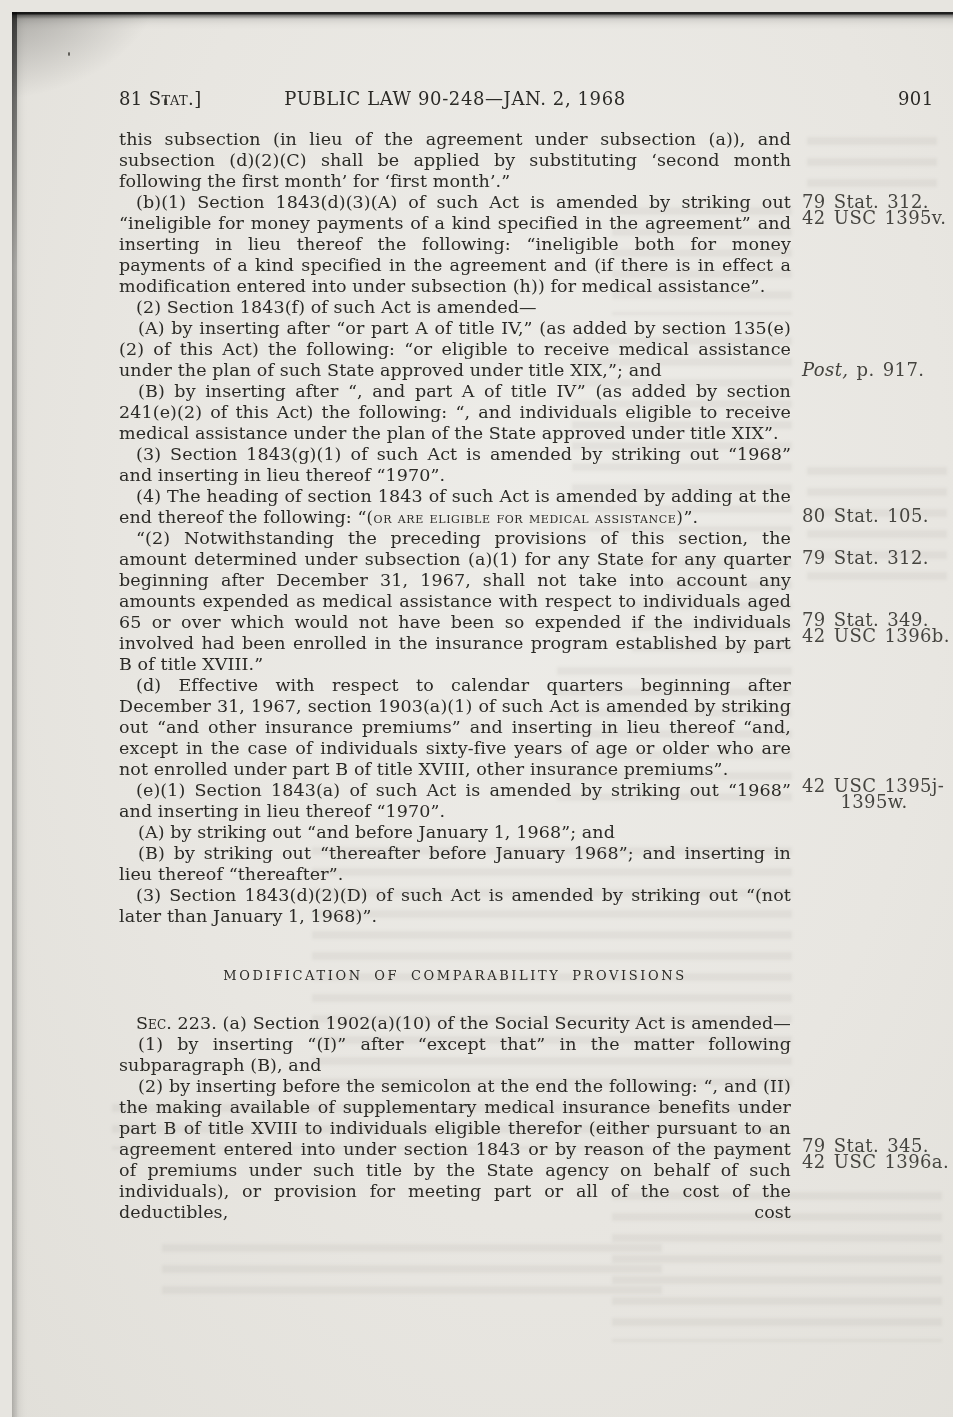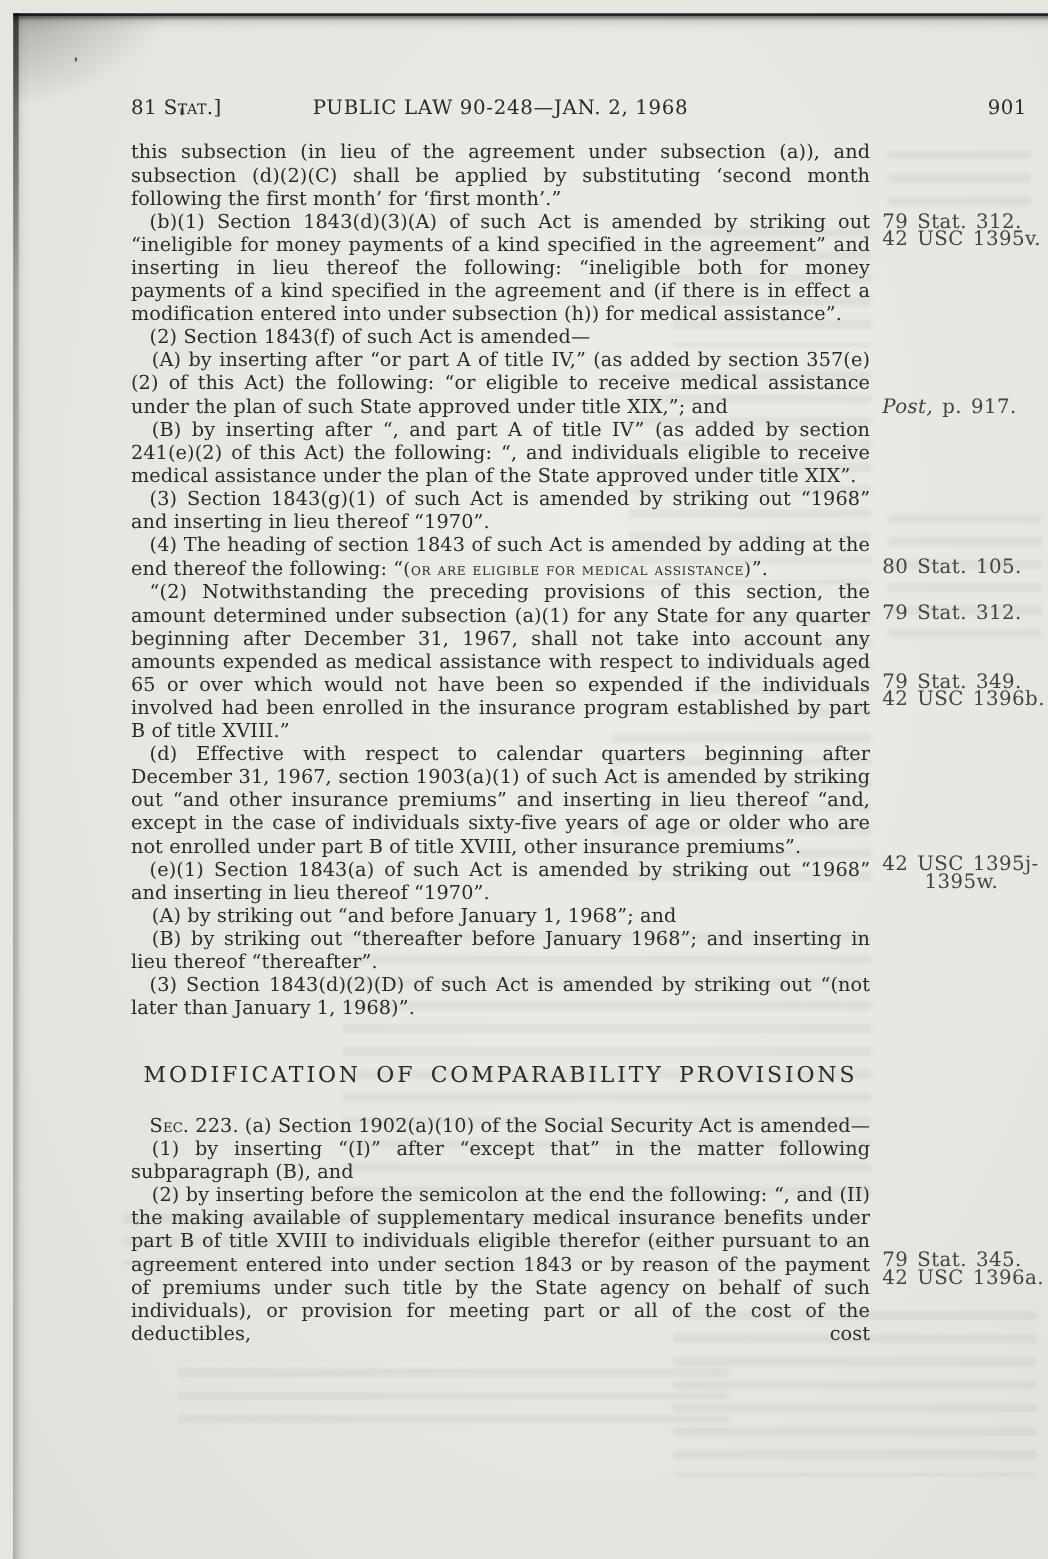--- a/index.html
+++ b/index.html
@@ -67,21 +67,21 @@
   .indent { text-indent: 17px; }
   .sub { margin-left: 27px; text-indent: 19px; }
   .cont-last { text-align-last: justify; }
 
   .sc { font-variant: small-caps; }
   .sc-run { font-variant: small-caps; font-size: .93em; letter-spacing: .6px; }
 
   .section-heading {
     margin: 40px 0 28px 0;
     text-align: center;
-    font-size: 20px;
+    font-size: 13px;
     font-weight: normal;
     letter-spacing: 2.6px;
     word-spacing: 5px;
     line-height: 18px;
     text-indent: 0;
   }
 
   
   .note {
     position: absolute;
@@ -120,21 +120,21 @@
   <div class="speck" style="left:56px; top:40px; width:2px; height:4px;"></div>
 
   <div class="hdr hdr-left">81 Stat.]</div>
   <div class="hdr hdr-center">PUBLIC LAW 90-248—JAN. 2, 1968</div>
   <div class="hdr hdr-right">901</div>
 
   <div class="text-col">
     <p>this subsection (in lieu of the agreement under subsection (a)), and subsection (d)(2)(C) shall be applied by substituting ‘second month following the first month’ for ‘first month’.”</p>
     <p class="indent">(b)(1) Section 1843(d)(3)(A) of such Act is amended by striking out “ineligible for money payments of a kind specified in the agreement” and inserting in lieu thereof the following: “ineligible both for money payments of a kind specified in the agreement and (if there is in effect a modification entered into under subsection (h)) for medical assistance”.</p>
     <p class="indent">(2) Section 1843(f) of such Act is amended—</p>
-    <p class="sub">(A) by inserting after “or part A of title IV,” (as added by section 357(e)(2) of this Act) the following: “or eligible to receive medical assistance under the plan of such State approved under title XIX,”; and</p>
+    <p class="sub">(A) by inserting after “or part A of title IV,” (as added by section 135(e)(2) of this Act) the following: “or eligible to receive medical assistance under the plan of such State approved under title XIX,”; and</p>
     <p class="sub">(B) by inserting after “, and part A of title IV” (as added by section 241(e)(2) of this Act) the following: “, and individuals eligible to receive medical assistance under the plan of the State approved under title XIX”.</p>
     <p class="indent">(3) Section 1843(g)(1) of such Act is amended by striking out “1968” and inserting in lieu thereof “1970”.</p>
     <p class="indent"><span>(4) The heading of section 1843 of such Act is amended by adding at the end thereof the following: “</span><span class="sc-run">(or are eligible for medical assistance)</span><span>”.</span></p>
     <p class="indent">“(2) Notwithstanding the preceding provisions of this section, the amount determined under subsection (a)(1) for any State for any quarter beginning after December 31, 1967, shall not take into account any amounts expended as medical assistance with respect to individuals aged 65 or over which would not have been so expended if the individuals involved had been enrolled in the insurance program established by part B of title XVIII.”</p>
     <p class="indent">(d) Effective with respect to calendar quarters beginning after December 31, 1967, section 1903(a)(1) of such Act is amended by striking out “and other insurance premiums” and inserting in lieu thereof “and, except in the case of individuals sixty-five years of age or older who are not enrolled under part B of title XVIII, other insurance premiums”.</p>
     <p class="indent">(e)(1) Section 1843(a) of such Act is amended by striking out “1968” and inserting in lieu thereof “1970”.</p>
     <p class="sub">(A) by striking out “and before January 1, 1968”; and</p>
     <p class="sub">(B) by striking out “thereafter before January 1968”; and inserting in lieu thereof “thereafter”.</p>
     <p class="indent">(3) Section 1843(d)(2)(D) of such Act is amended by striking out “(not later than January 1, 1968)”.</p>
 

